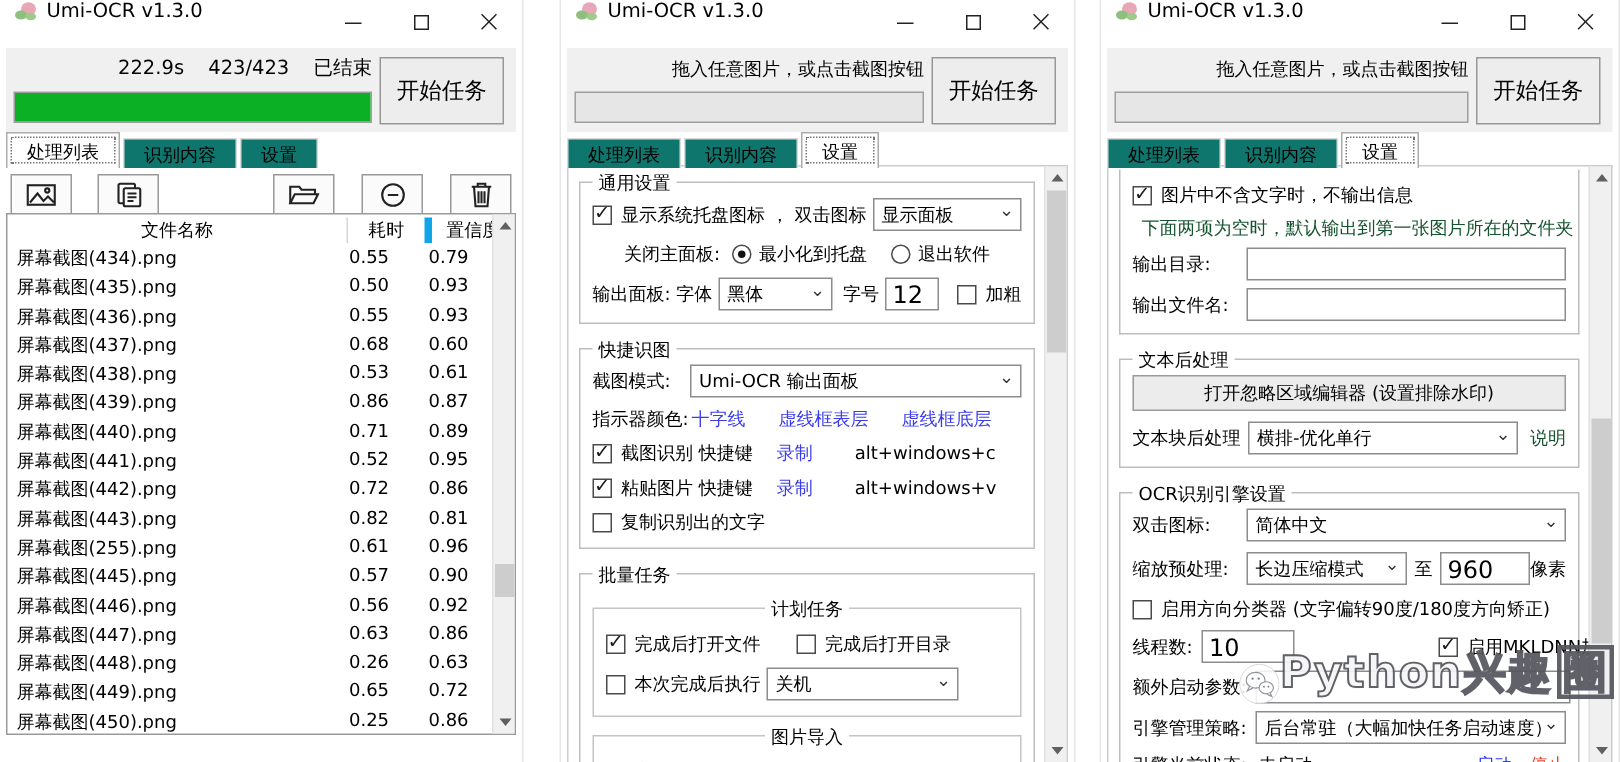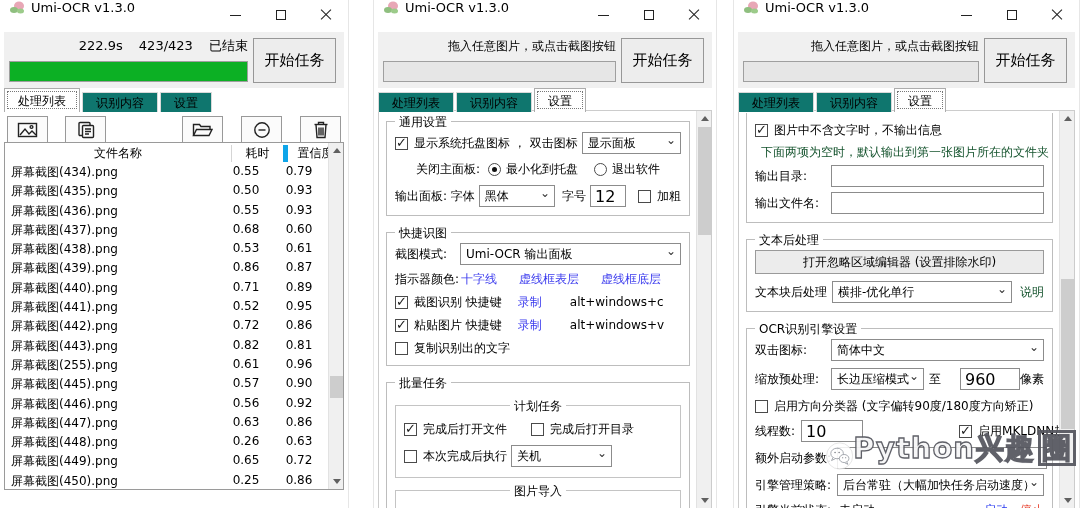--- a/index.html
+++ b/index.html
@@ -377,21 +377,21 @@
         <div class="frow" style="height:18px">
           <span class="cb checked"></span>
           <span class="lbl">完成后打开文件</span>
           <span class="cb" style="margin-left:24px"></span>
           <span class="lbl">完成后打开目录</span>
         </div>
         <div class="gap"></div>
         <div class="frow">
           <span class="cb"></span>
           <span class="lbl">本次完成后执行</span>
-          <span class="combo" style="width:101px;margin-left:4px">
+          <span class="combo" style="width:128px;margin-left:4px">
               <span>关机</span>
             </span>
         </div>
       </div>
       <div class="subgroup">
         <span class="group-title">图片导入</span>
         <div class="frow" style="height:18px">
           <span class="cb"></span>
           <span class="lbl">递归读取子文件夹中所有图片</span>
         </div>
@@ -487,21 +487,21 @@
             <span>简体中文</span>
           </span>
       </div>
       <div class="gap"></div>
       <div class="frow">
         <span class="lbl">缩放预处理:</span>
         <span class="combo" style="width:110px;margin-left:12px">
             <span>长边压缩模式</span>
           </span>
         <span class="lbl" style="margin-left:5px">至</span>
-        <input class="tinput" style="width: 60px; margin-left: 19px;" value="960">
+        <input class="tinput" style="width: 60px; margin-left: 5px;" value="960">
         <span class="lbl ml-auto">像素</span>
       </div>
       <div class="gap"></div>
       <div class="frow" style="height:18px">
         <span class="cb"></span>
         <span class="lbl">启用方向分类器 (文字偏转90度/180度方向矫正)</span>
       </div>
       <div class="gap-s"></div>
       <div class="frow">
         <span class="lbl">线程数:</span>

